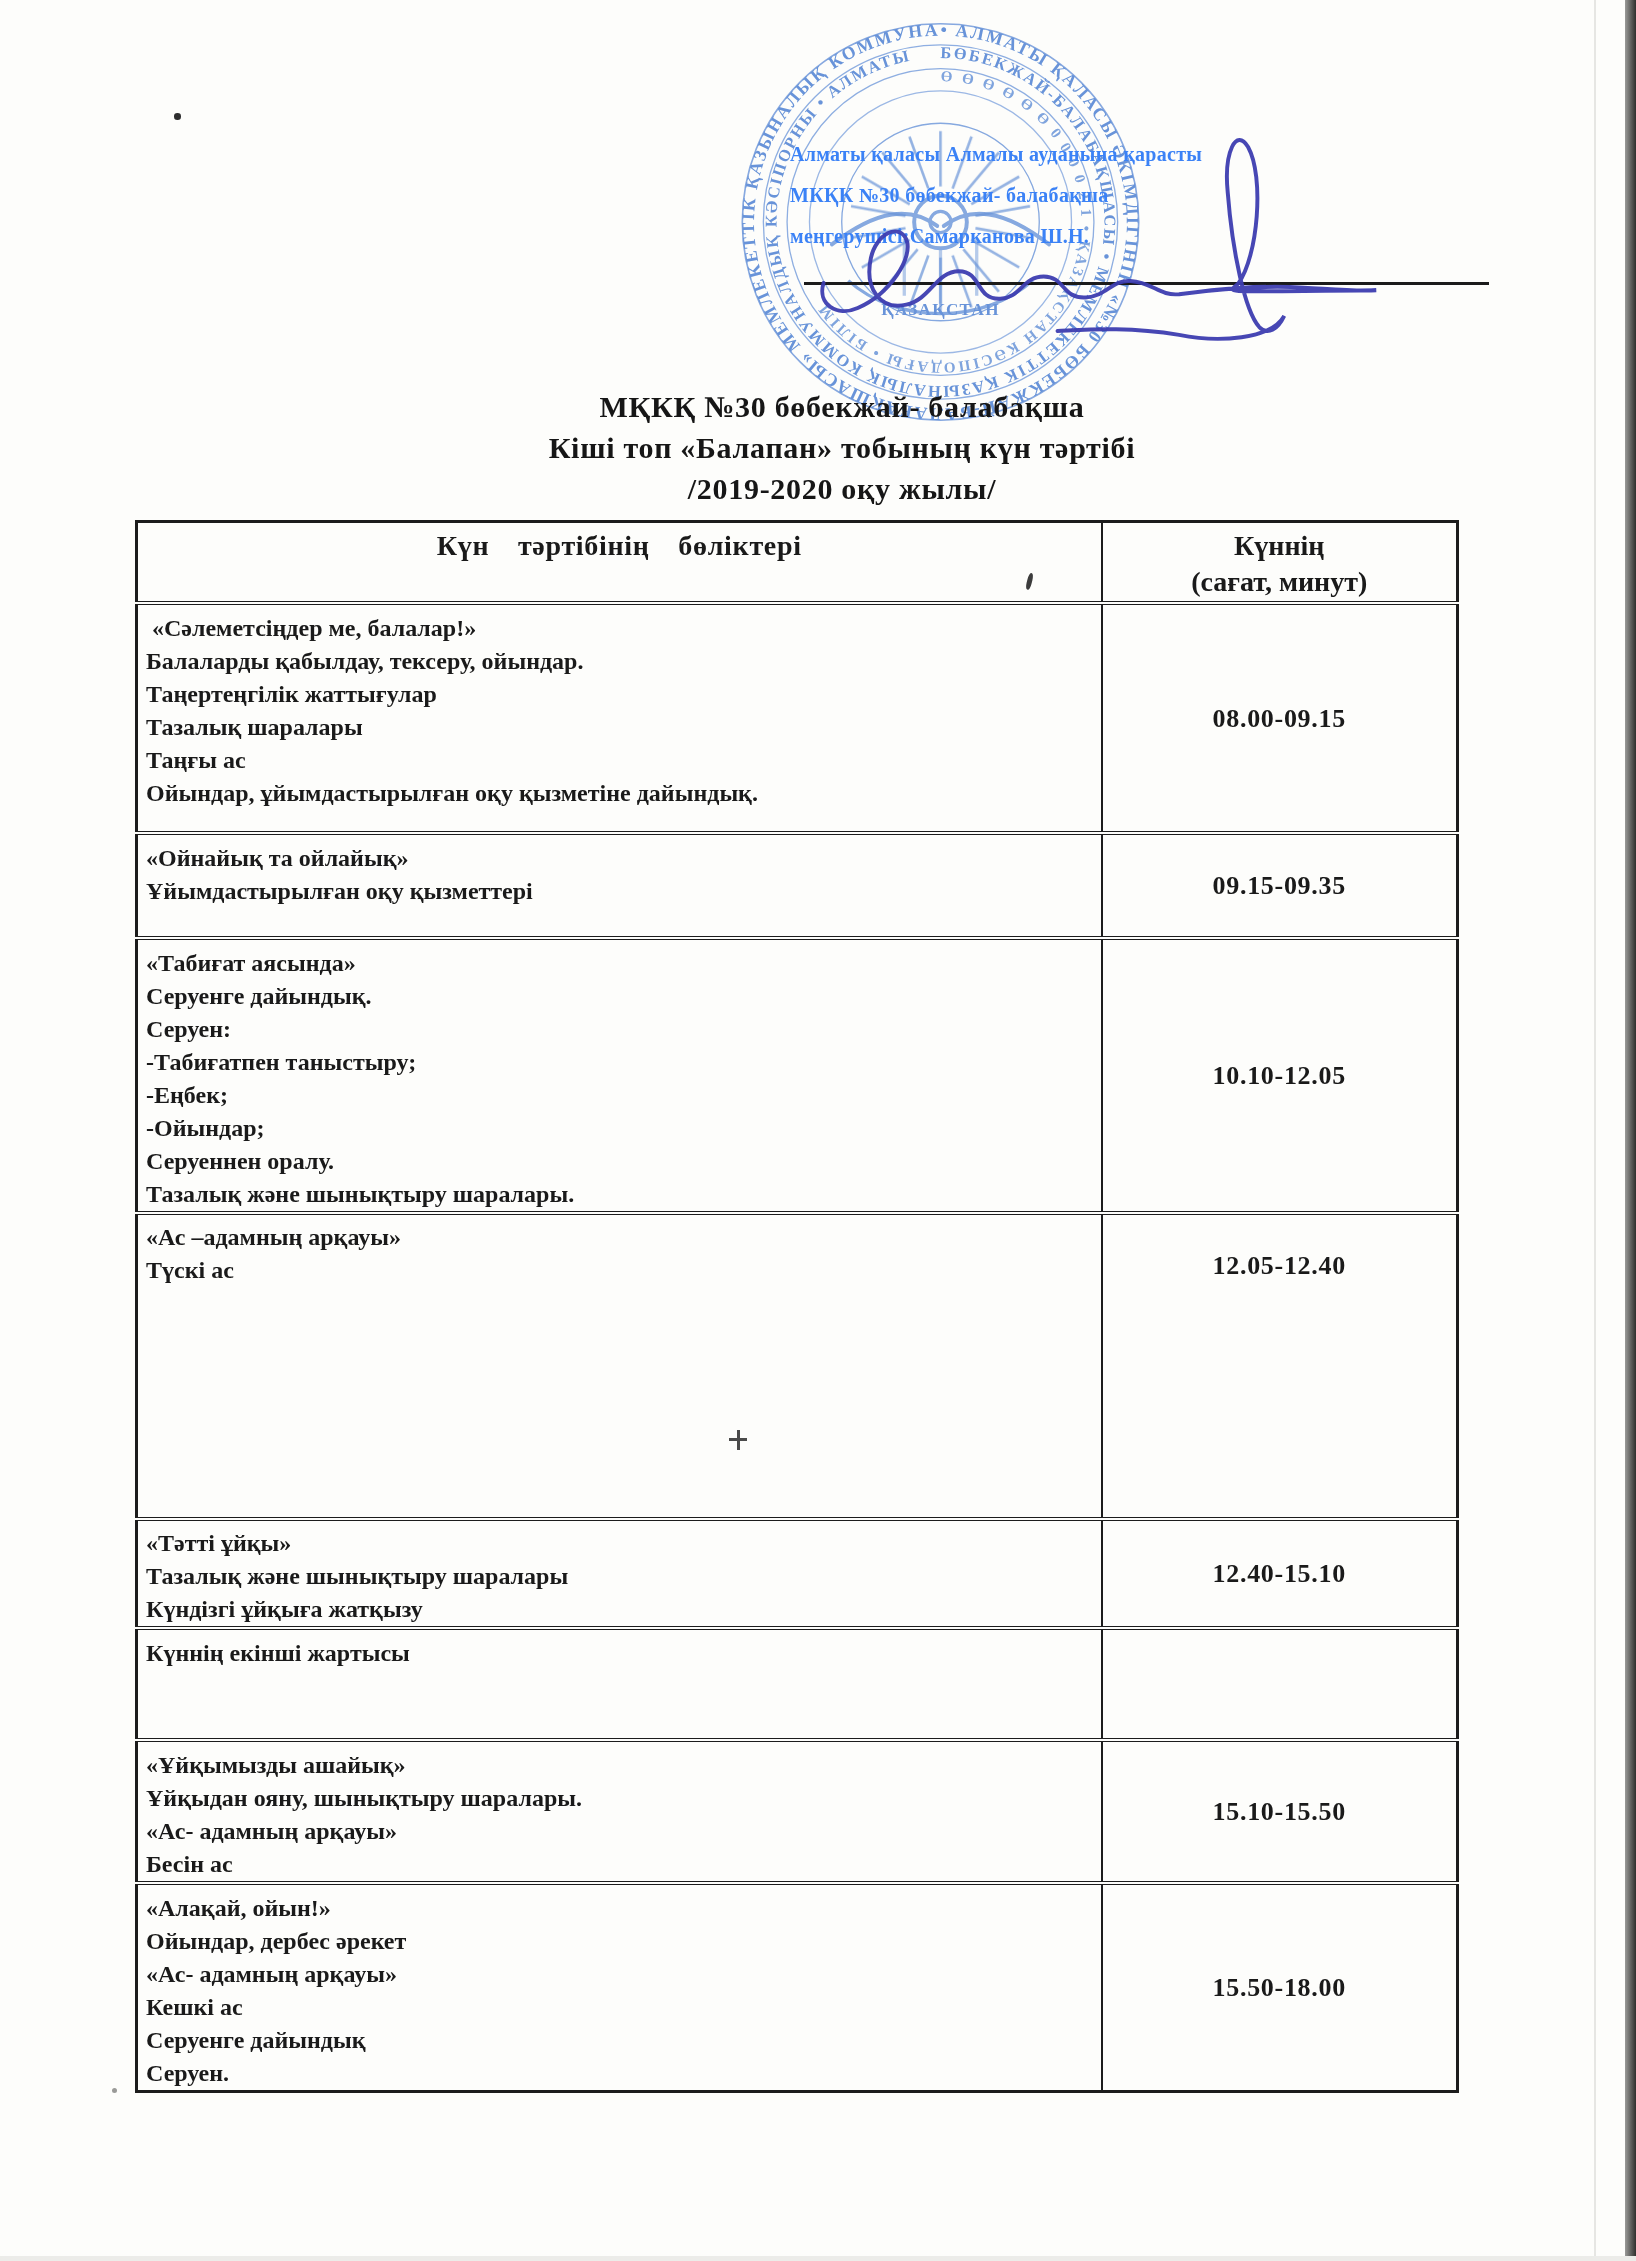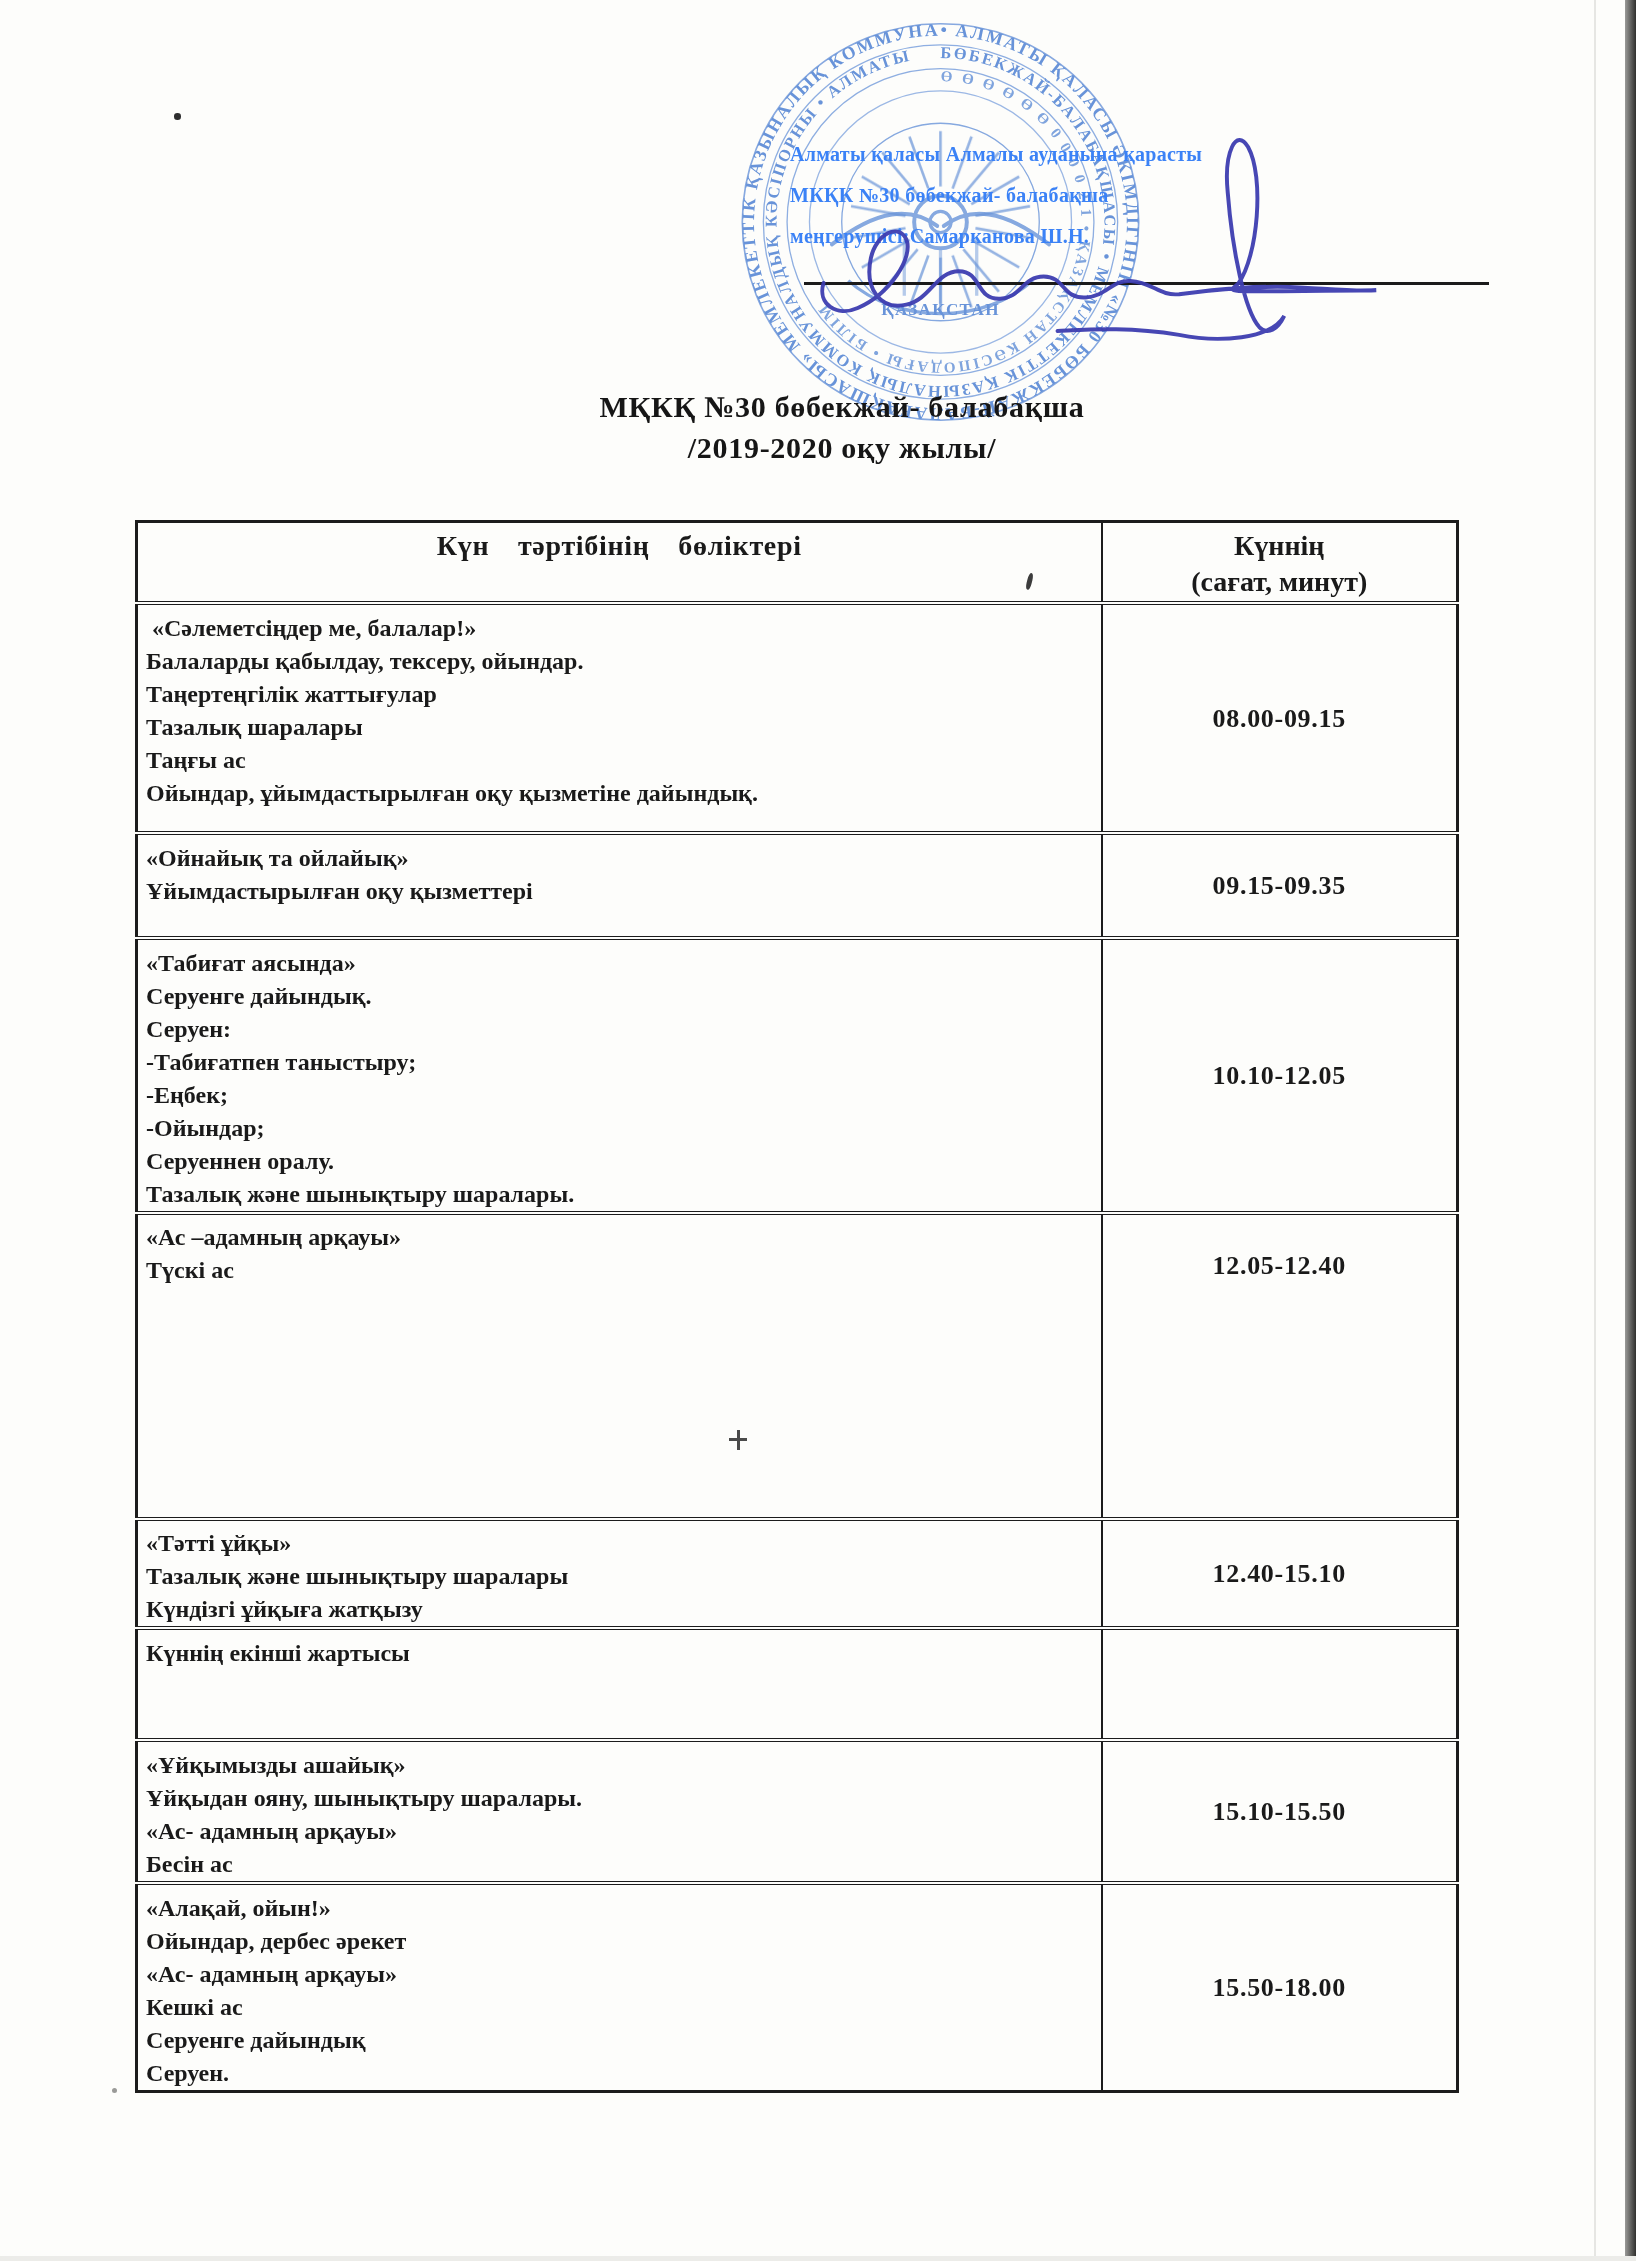--- a/index.html
+++ b/index.html
@@ -145,20 +145,21 @@
              C 761 240 771 118 746 73
              C 728 43 709 80 715 142
              C 722 232 741 322 763 347
              C 776 360 791 351 801 330
              C 781 366 701 371 641 359
              C 561 346 501 351 456 353" stroke="#3d3db0"></path>
   </svg>
 
   <div class="doc-title">
     <div>МҚКҚ №30 бөбекжай- балабақша</div>
+    <div>Кіші топ «Балапан» тобының күн тәртібі</div>
     <div>/2019-2020 оқу жылы/</div>
   </div>
 
   <div class="tbl-wrap">
     <table id="schedule">
       <colgroup>
           <col style="width:965px">
           <col style="width:356px">
         </colgroup>
       <thead>

